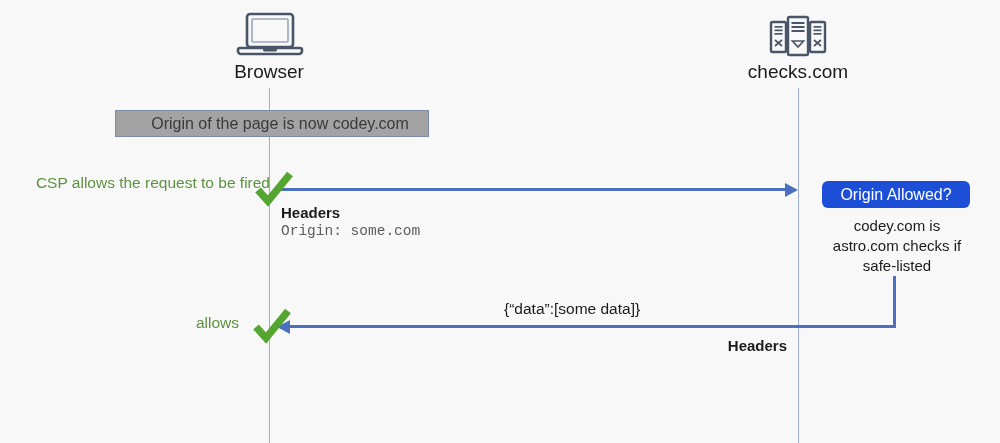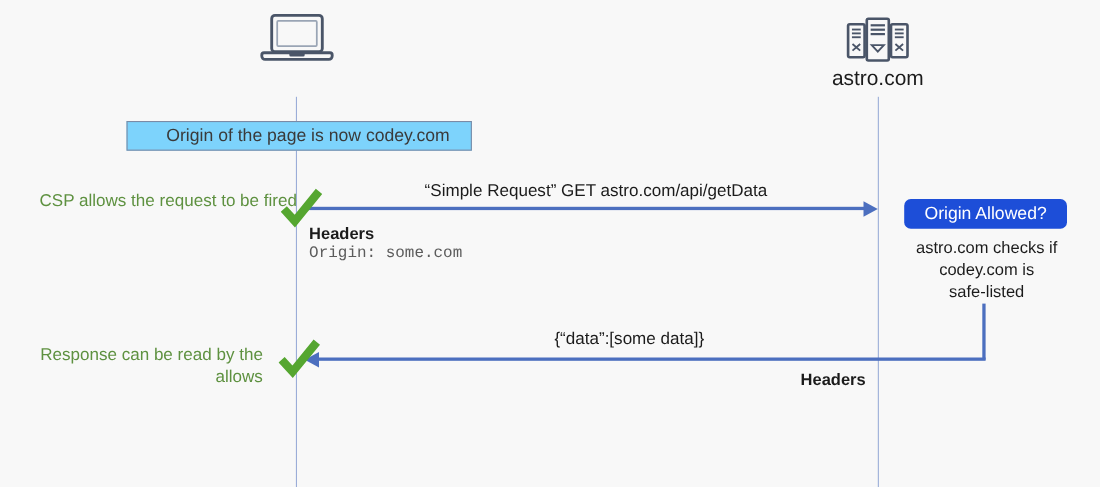--- a/index.html
+++ b/index.html
@@ -29,21 +29,21 @@
     text-align: center;
     font-size: 19px;
     color: #1b1b1b;
     white-space: nowrap;
   }
   .icon-wrap { position: absolute; }
 
   
   .note-box {
     position: absolute;
-    background: #7dd3fc;
+    background: #a3a3a3;
     border: 1px solid #7b8ba6;
     box-sizing: border-box;
     display: flex;
     align-items: center;
     justify-content: center;
     padding-left: 16px;
   }
   .note-text {
     font-size: 16px;
     color: #3a3a3a;
@@ -138,20 +138,21 @@
   <div class="lifeline" style="left:798px; top:88px; height:355px;"></div>
 
   <div class="icon-wrap" style="left:236px; top:10px; width:68px; height:48px;">
     <svg width="68" height="48" viewBox="0 0 68 48" xmlns="http://www.w3.org/2000/svg">
       <rect x="11" y="4" width="46" height="33" rx="3" ry="3" fill="none" stroke="#4a5568" stroke-width="2.6"></rect>
       <rect x="16" y="9" width="36" height="23" rx="1" ry="1" fill="none" stroke="#9aa5b5" stroke-width="1.6"></rect>
       <path d="M4 38 h60 a2 2 0 0 1 2 2 v1 a3 3 0 0 1 -3 3 H5 a3 3 0 0 1 -3 -3 v-1 a2 2 0 0 1 2 -2 z" fill="none" stroke="#4a5568" stroke-width="2.6"></path>
       <rect x="27" y="38" width="14" height="3.4" rx="1.4" fill="#4a5568"></rect>
     </svg>
   </div>
+  <div class="actor-label" style="left:189px; top:61px; width:160px;">Browser</div>
 
   <div class="icon-wrap" style="left:764px; top:12px; width:68px; height:48px;">
     <svg width="68" height="48" viewBox="0 0 68 48" xmlns="http://www.w3.org/2000/svg">
       <g fill="none" stroke="#4a5568" stroke-width="2.4">
         <rect x="7" y="10" width="15" height="30" rx="1.5"></rect>
         <rect x="46" y="10" width="15" height="30" rx="1.5"></rect>
         <rect x="24" y="5" width="20" height="38" rx="1.5"></rect>
       </g>
       <g fill="#4a5568">
         <rect x="10.5" y="14" width="8" height="1.7"></rect>
@@ -164,61 +165,59 @@
         <rect x="27.5" y="14" width="13" height="2"></rect>
         <rect x="27.5" y="18" width="13" height="2"></rect>
       </g>
       <g fill="none" stroke="#4a5568" stroke-width="1.7">
         <path d="M11 28 l7 6 M18 28 l-7 6"></path>
         <path d="M50 28 l7 6 M57 28 l-7 6"></path>
         <path d="M28.5 29 h11 l-5.5 6 z"></path>
       </g>
     </svg>
   </div>
-  <div class="actor-label" style="left:718px; top:61px; width:160px;">astro.com</div>
+  <div class="actor-label" style="left:718px; top:61px; width:160px;">checks.com</div>
 
   <div class="note-box" style="left:115px; top:110px; width:314px; height:27px;">
     <span class="note-text">Origin of the page is now codey.com</span>
   </div>
 
-  <div class="msg-label" style="left:386px; top:165px;">“Simple Request” GET astro.com/api/getData</div>
 
   <div class="arrow-line" style="left:278px; top:188px; width:508px;"></div>
   <div class="arrow-head-right" style="left:785px; top:182.5px;"></div>
 
   <div class="hdr-title" style="left:281px; top:204px;">Headers</div>
   <div class="hdr-mono" style="left:281px; top:222px;">Origin: some.com</div>
 
   <div class="green-note" style="left:14px; top:173px; width:240px; text-align:right;margin-left:16px;">CSP allows the request to be fired</div>
 
   <div class="check" style="left:255px; top:170px; width:40px; height:40px;">
     <svg width="40" height="40" viewBox="0 0 40 40" xmlns="http://www.w3.org/2000/svg">
       <path d="M3 20 L13 31 L35 4" fill="none" stroke="#55a630" stroke-width="7.5" stroke-linecap="butt" stroke-linejoin="miter"></path>
     </svg>
   </div>
 
   <div class="badge" style="left:822px; top:181px; width:148px; height:27px;">Origin Allowed?</div>
 
   <div class="badge-desc" style="left:816px; top:216px; width:162px;">
+    <div>codey.com is</div>
     <div>astro.com checks if</div>
-    <div>codey.com is</div>
     <div>safe-listed</div>
   </div>
 
   <div class="elbow-v" style="left:893px; top:276px; height:51px;"></div>
 
   <div class="msg-label" style="left:468px; top:300px;margin-left:36px;">{“data”:[some data]}</div>
 
   <div class="arrow-line" style="left:289px; top:325px; width:607px;"></div>
   <div class="arrow-head-left" style="left:277px; top:319.5px;"></div>
 
   <div class="hdr-title" style="left:620px; top:337px; width:167px; text-align:right;">Headers</div>
 
   <div class="green-note" style="left:14px; top:313px; width:225px; text-align:right;">
-    <div>Response can be read by the</div>
     <div>allows</div>
   </div>
 
   <div class="check" style="left:253px; top:307px; width:40px; height:40px;">
     <svg width="40" height="40" viewBox="0 0 40 40" xmlns="http://www.w3.org/2000/svg">
       <path d="M3 20 L13 31 L35 4" fill="none" stroke="#55a630" stroke-width="7.5" stroke-linecap="butt" stroke-linejoin="miter"></path>
     </svg>
   </div>
 
 </div>

